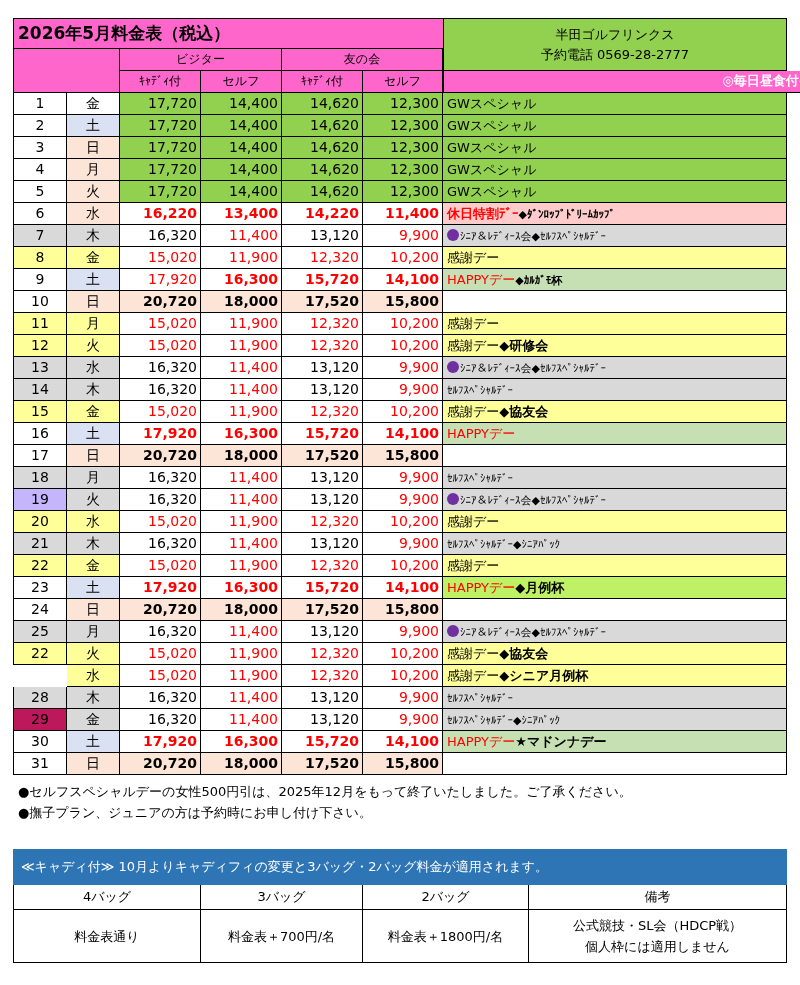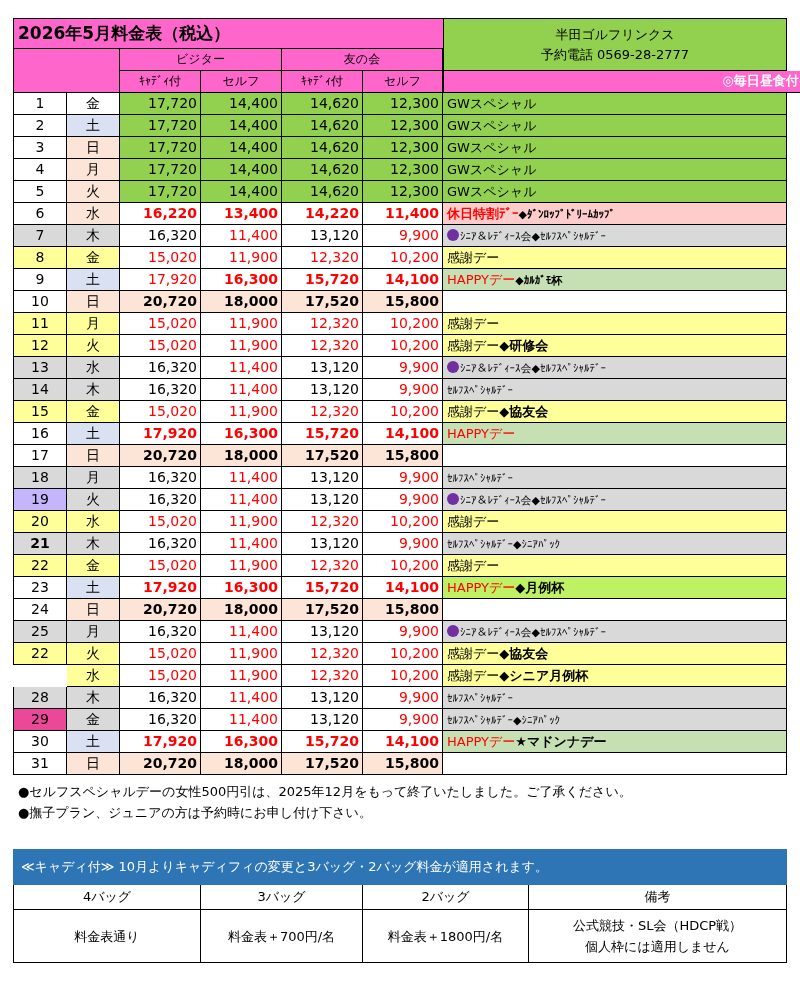--- a/index.html
+++ b/index.html
@@ -227,21 +227,21 @@
     <div class="row">
       <div class="c c-day" style="background: rgb(255, 255, 153);">20</div>
       <div class="c c-wd" style="background: rgb(255, 255, 153);">水</div>
       <div class="c c-p red" style="background: rgb(255, 255, 255);">15,020</div>
       <div class="c c-p red" style="background: rgb(255, 255, 255);">11,900</div>
       <div class="c c-p red" style="background: rgb(255, 255, 255);">12,320</div>
       <div class="c c-p w80 red" style="background: rgb(255, 255, 255);">10,200</div>
       <div class="c c-ev" style="background: rgb(255, 255, 153);"><span>感謝デー</span></div>
     </div>
     <div class="row">
-      <div class="c c-day" style="background: rgb(217, 217, 217); font-weight: bold;">21</div>
+      <div class="c c-day" style="background: rgb(217, 217, 217);">21</div>
       <div class="c c-wd" style="background: rgb(217, 217, 217);">木</div>
       <div class="c c-p " style="background: rgb(255, 255, 255);">16,320</div>
       <div class="c c-p red" style="background: rgb(255, 255, 255);">11,400</div>
       <div class="c c-p " style="background: rgb(255, 255, 255);">13,120</div>
       <div class="c c-p w80 red" style="background: rgb(255, 255, 255);">9,900</div>
       <div class="c c-ev" style="background: rgb(217, 217, 217);"><span class="ev-sm">ｾﾙﾌｽﾍﾟｼｬﾙﾃﾞｰ◆ｼﾆｱﾊﾟｯｸ</span></div>
     </div>
     <div class="row">
       <div class="c c-day" style="background: rgb(255, 255, 153);">22</div>
       <div class="c c-wd" style="background: rgb(255, 255, 153);">金</div>
@@ -299,21 +299,21 @@
     <div class="row">
       <div class="c c-day" style="background: rgb(217, 217, 217);">28</div>
       <div class="c c-wd" style="background: rgb(217, 217, 217);">木</div>
       <div class="c c-p " style="background: rgb(255, 255, 255);">16,320</div>
       <div class="c c-p red" style="background: rgb(255, 255, 255);">11,400</div>
       <div class="c c-p " style="background: rgb(255, 255, 255);">13,120</div>
       <div class="c c-p w80 red" style="background: rgb(255, 255, 255);">9,900</div>
       <div class="c c-ev" style="background: rgb(217, 217, 217);"><span class="ev-sm">ｾﾙﾌｽﾍﾟｼｬﾙﾃﾞｰ</span></div>
     </div>
     <div class="row">
-      <div class="c c-day" style="background: #ec4899;">29</div>
+      <div class="c c-day" style="background: #be185d;">29</div>
       <div class="c c-wd" style="background: rgb(217, 217, 217);">金</div>
       <div class="c c-p " style="background: rgb(255, 255, 255);">16,320</div>
       <div class="c c-p red" style="background: rgb(255, 255, 255);">11,400</div>
       <div class="c c-p " style="background: rgb(255, 255, 255);">13,120</div>
       <div class="c c-p w80 red" style="background: rgb(255, 255, 255);">9,900</div>
       <div class="c c-ev" style="background: rgb(217, 217, 217);"><span class="ev-sm">ｾﾙﾌｽﾍﾟｼｬﾙﾃﾞｰ◆ｼﾆｱﾊﾟｯｸ</span></div>
     </div>
     <div class="row">
       <div class="c c-day" style="background: rgb(255, 255, 255);">30</div>
       <div class="c c-wd" style="background: rgb(217, 225, 242);">土</div>

